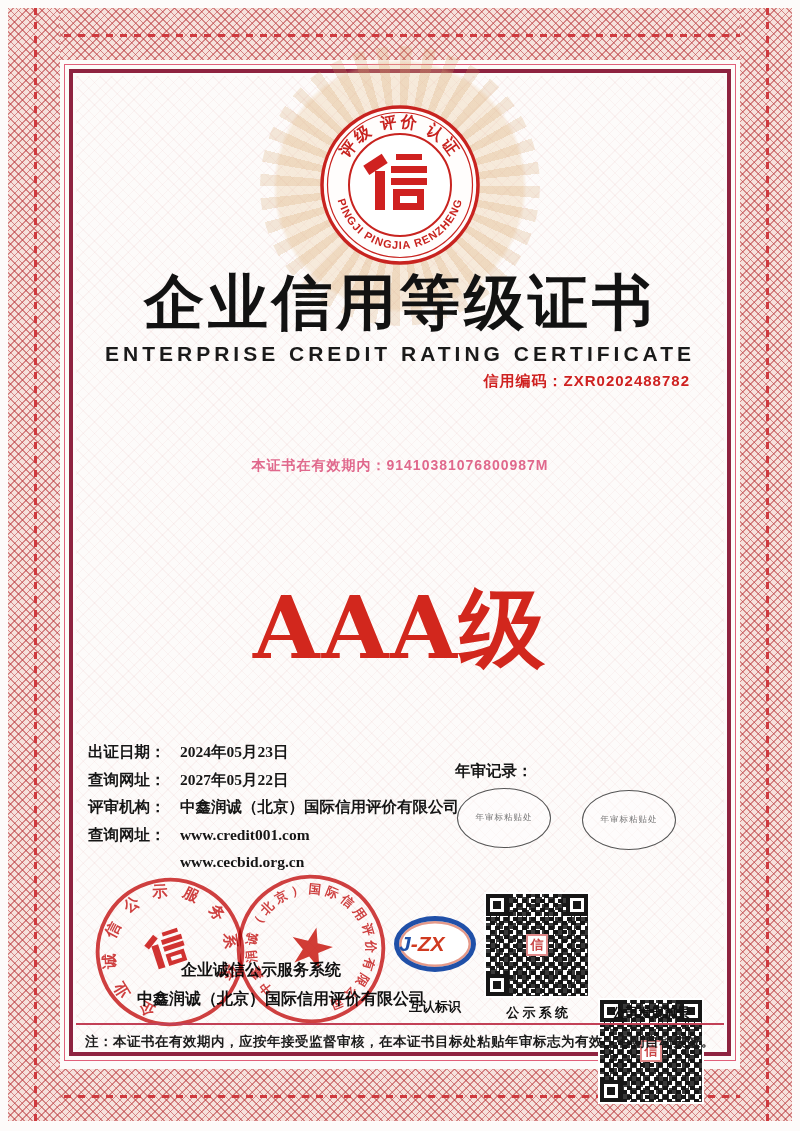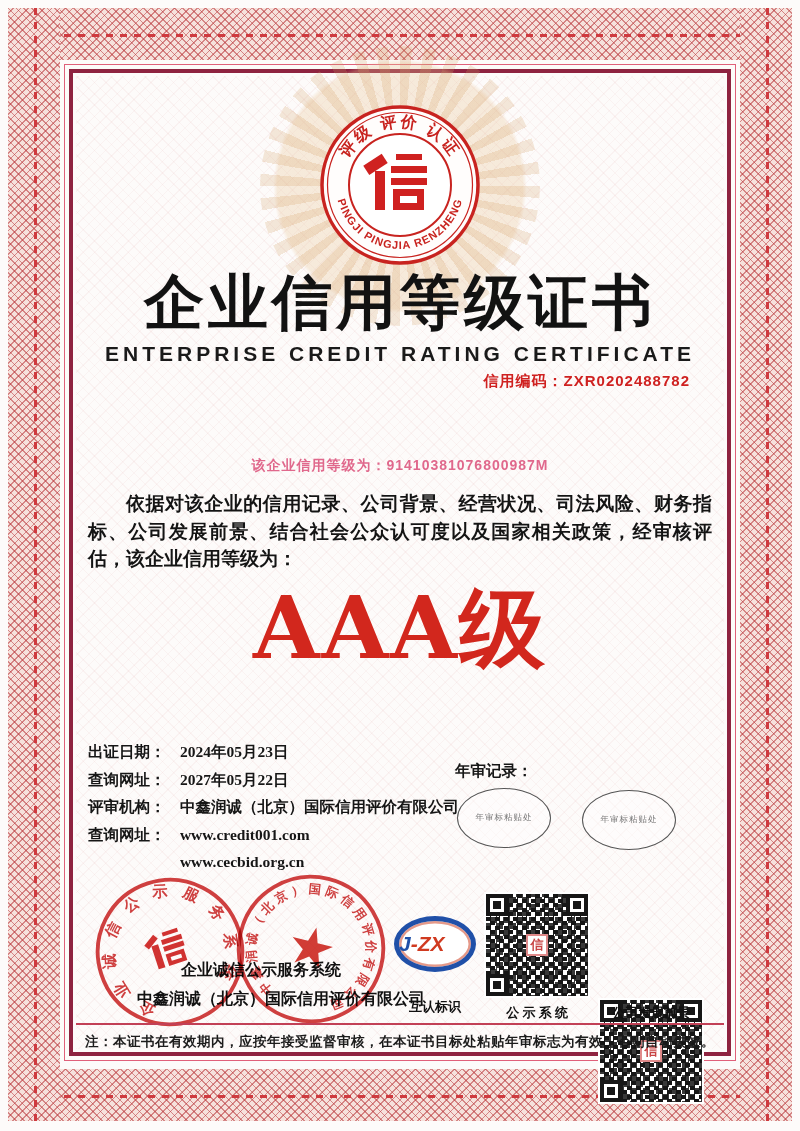--- a/index.html
+++ b/index.html
@@ -147,24 +147,23 @@
     </div>
 
     <div class="abs ctr title">企业信用等级证书</div>
     <div class="abs ctr subtitle">ENTERPRISE CREDIT RATING CERTIFICATE</div>
 
     <div class="abs codeline">
       <span>信用编码：</span><span>ZXR0202488782</span>
     </div>
 
     <div class="abs ctr uscc">
-      <span>该企业信用等级为：</span><span>91410381076800987M</span>
-    </div>
-
-    <div class="abs body-par">依据对该企业的信用记录、公司背景、经营状况、司法风险、财务指标、公司发展前景、结合社会公众认可度以及国家相关政策，经审核评估，该企业信用等级为：</div>
+      <span>本证书在有效期内：</span><span>91410381076800987M</span>
+    </div>
+
 
     <div class="abs ctr rating">AAA级</div>
 
     <div class="abs fields">
       <div class="frow">
         <span class="lbl">出证日期：</span>
         <span>2024年05月23日</span>
       </div>
       <div class="frow">
         <span class="lbl">查询网址：</span>

